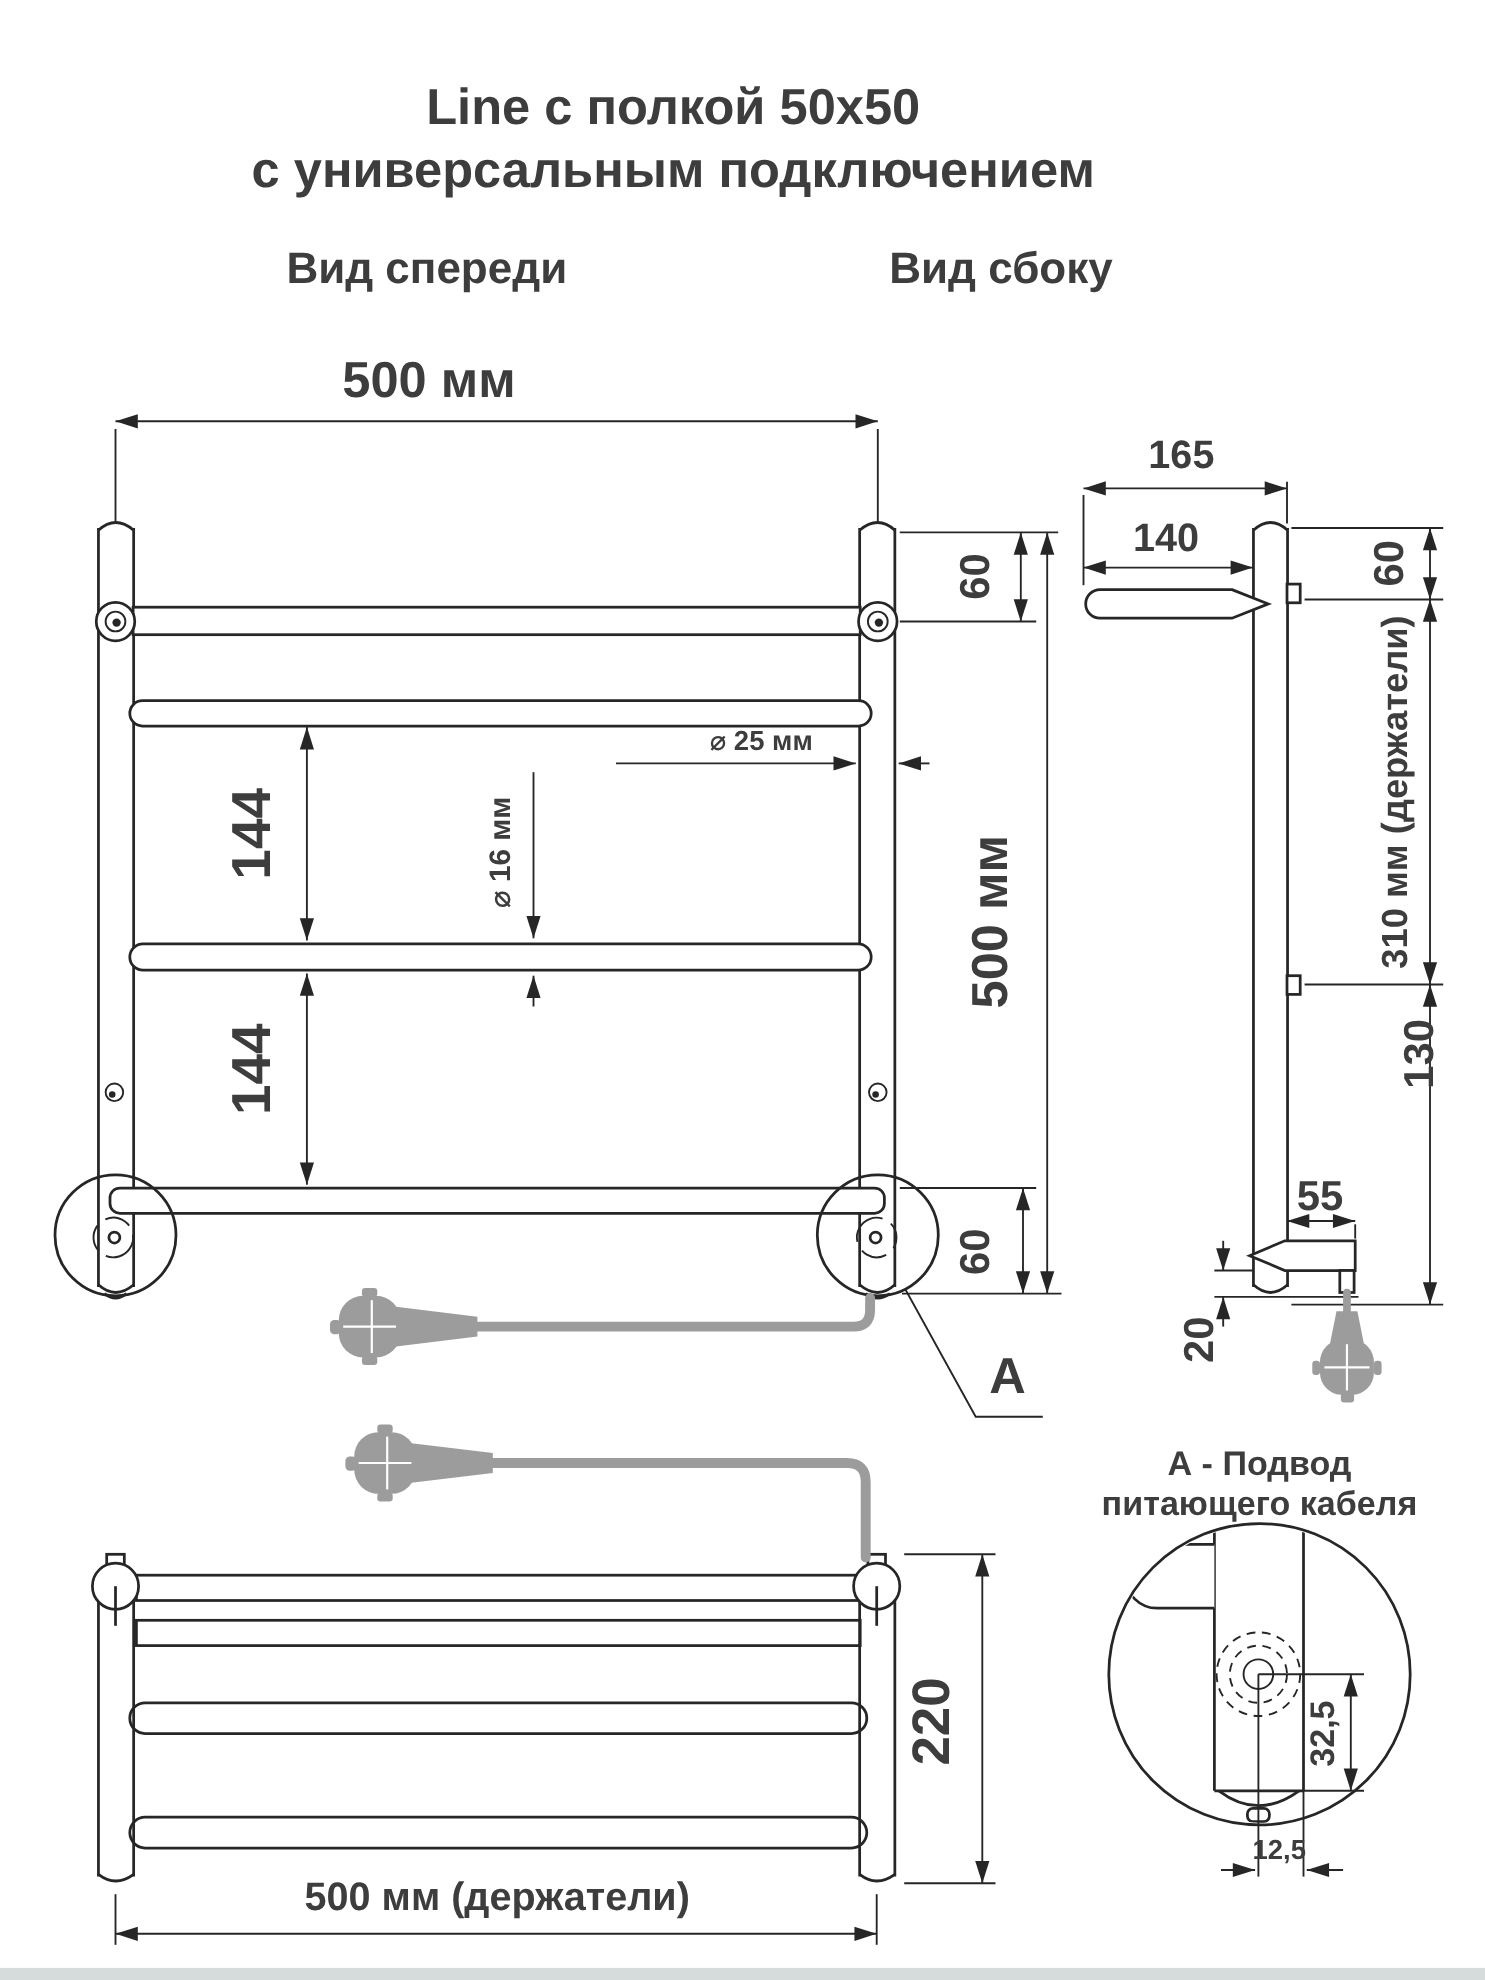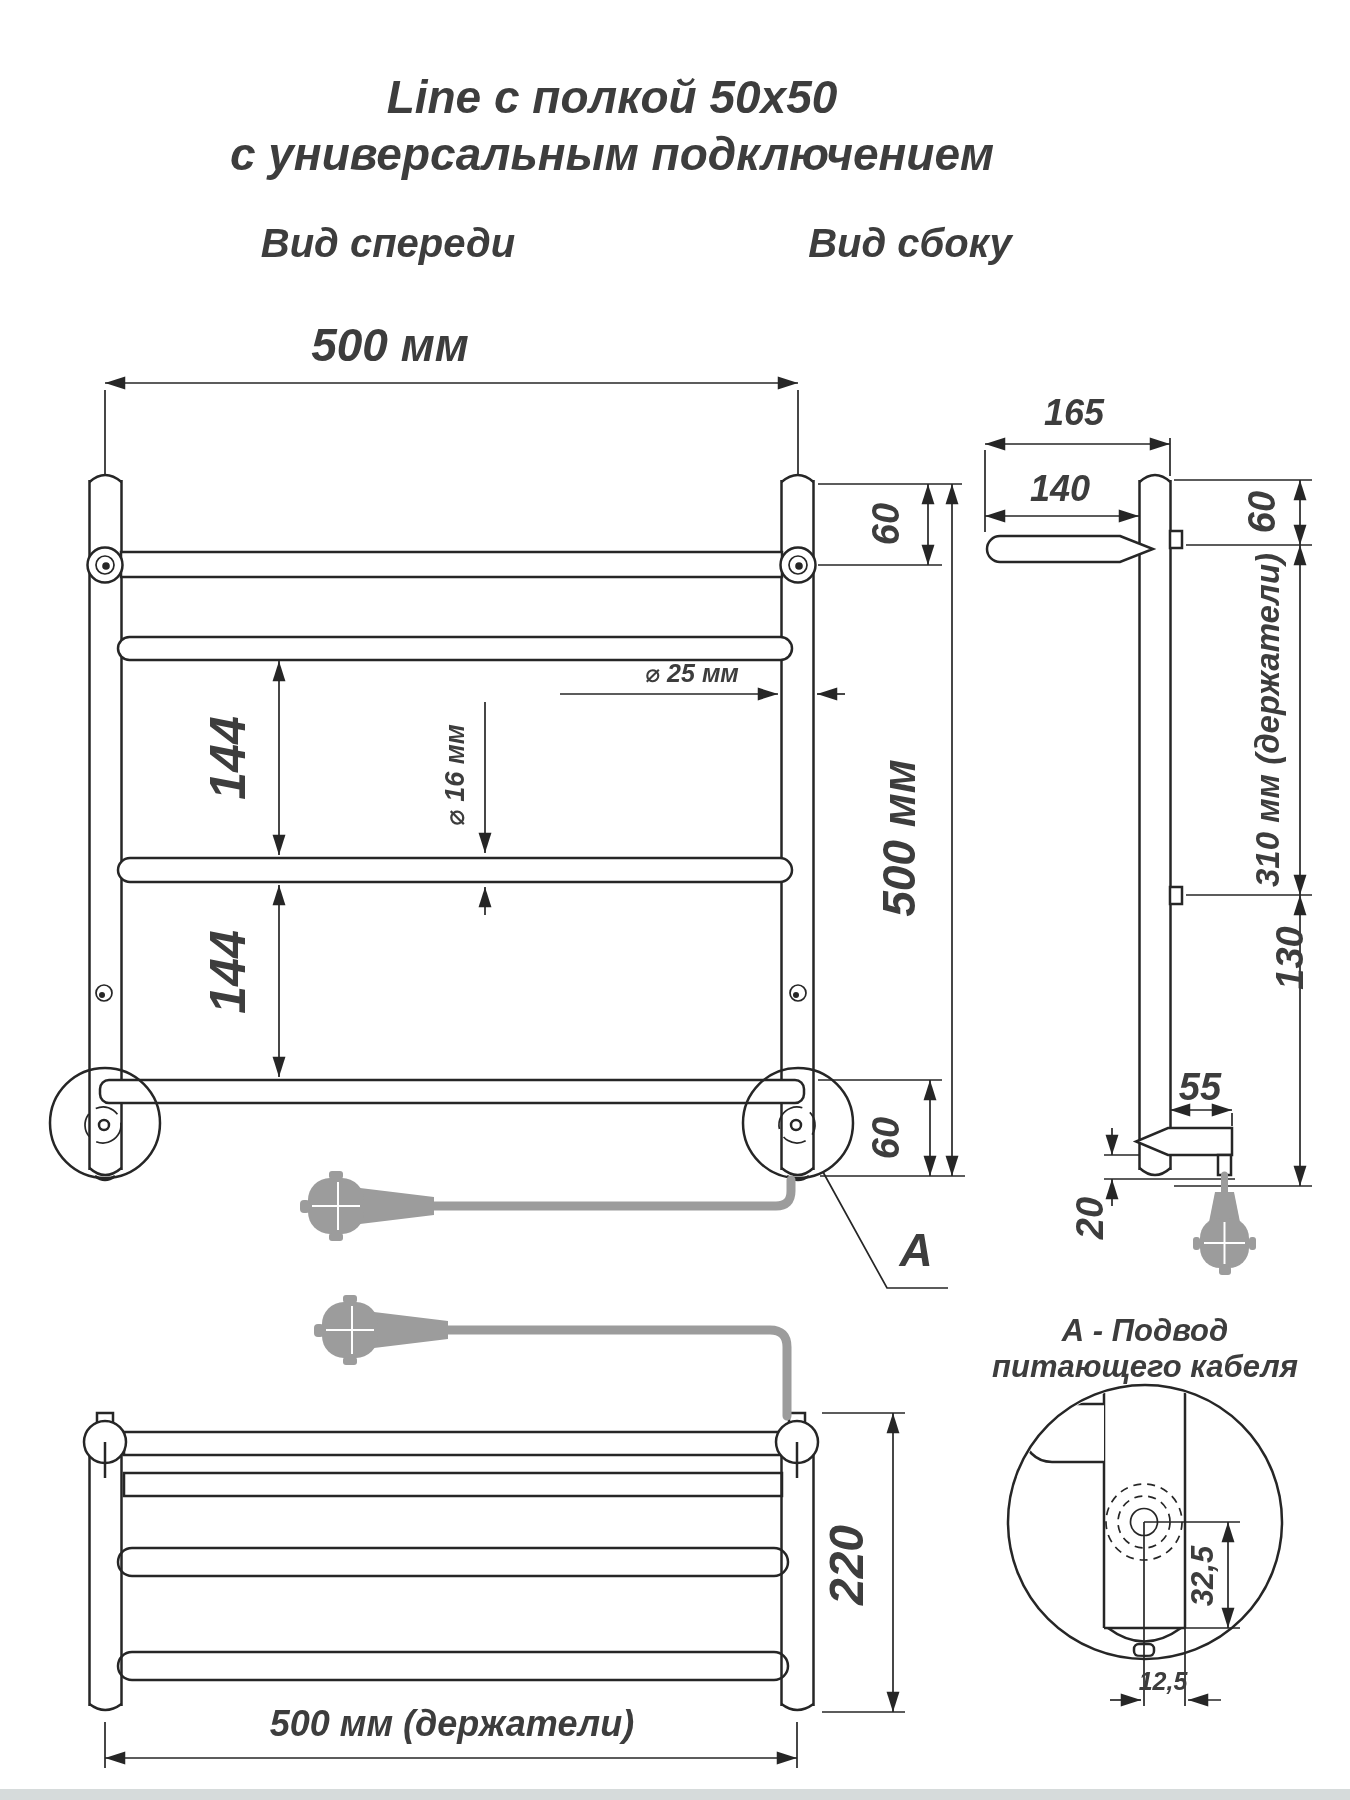--- a/index.html
+++ b/index.html
@@ -1,16 +1,16 @@
 <!DOCTYPE html>
 <html><head>
 <meta charset="utf-8">
 <style>
   html,body{margin:0;padding:0;background:#ffffff;}
-  #stage{width:1350px;height:1800px;position:relative;background:#fff;overflow:hidden;font-style:italic;}
+  #stage{width:1350px;height:1800px;position:relative;background:#fff;overflow:hidden;}
   svg{display:block;}
   .t{font-family:"Liberation Sans","DejaVu Sans",sans-serif;font-weight:bold;fill:#3d3d3d;}
   .ln{stroke:#262626;stroke-width:2.5;fill:none;}
   .lnf{stroke:#262626;stroke-width:2.5;fill:#ffffff;}
   .thin{stroke:#262626;stroke-width:1.7;fill:none;}
   .dash{stroke:#262626;stroke-width:1.7;fill:none;stroke-dasharray:8 6;}
   .cable{stroke:#9c9c9c;stroke-width:9;fill:none;stroke-linecap:round;}
   .cable2{stroke:#9c9c9c;stroke-width:7;fill:none;stroke-linecap:round;}
   .plug{fill:#9c9c9c;stroke:none;}
   .seam{stroke:#ffffff;stroke-width:2;fill:none;}

